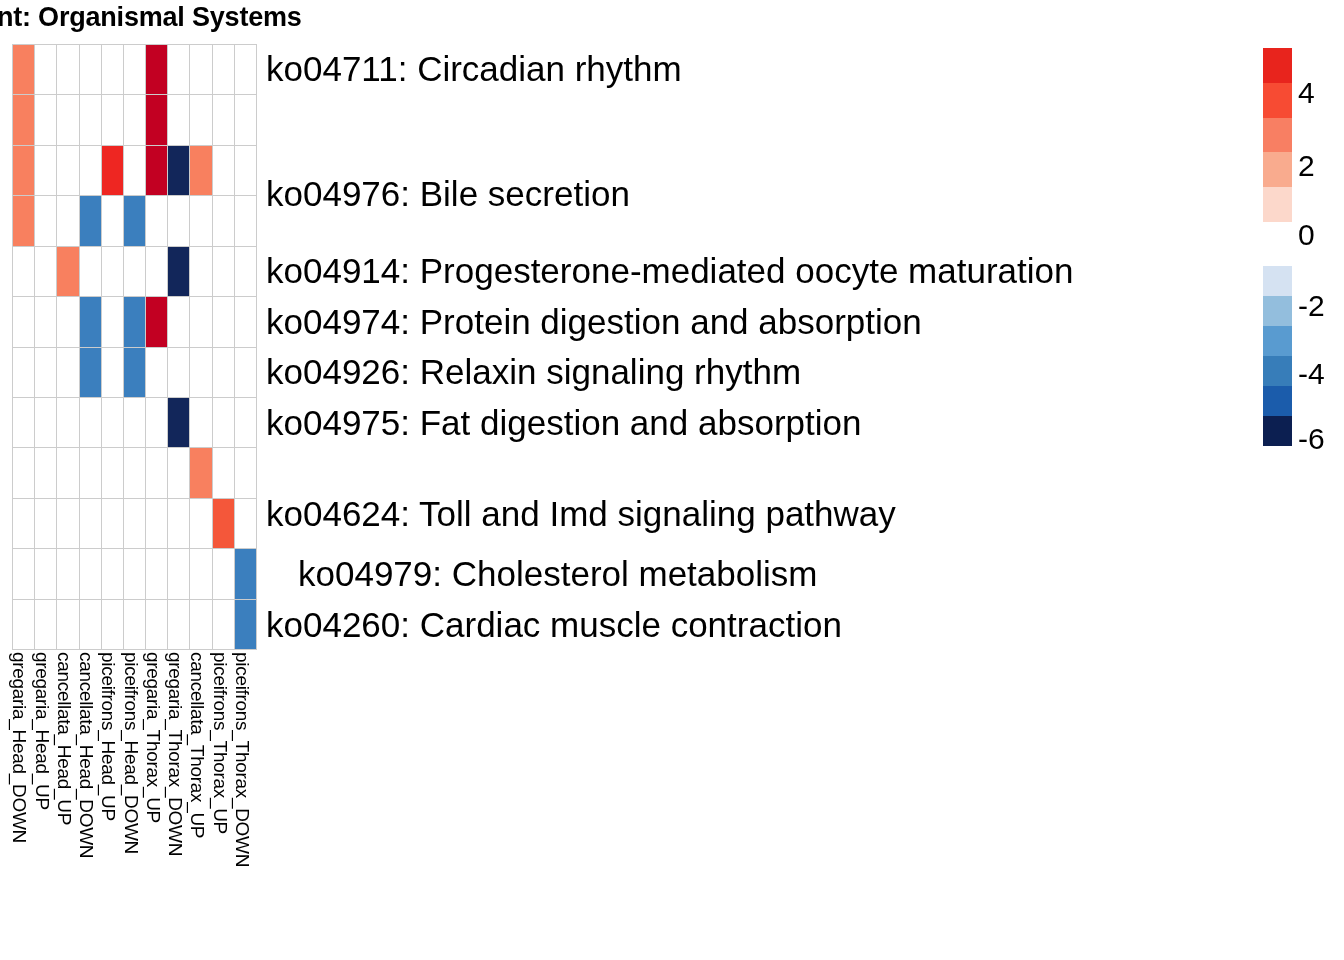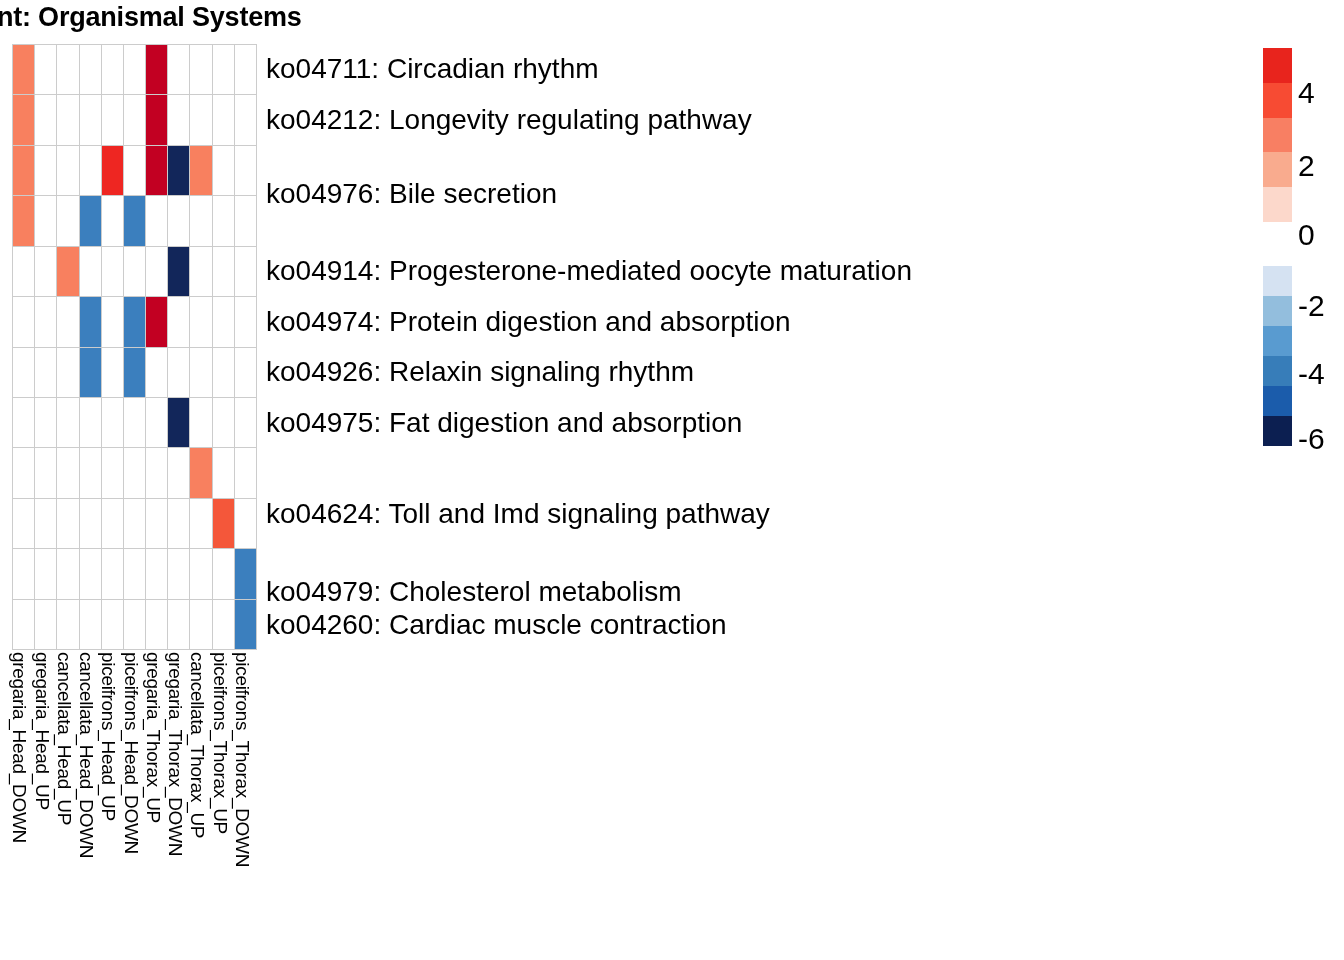--- a/index.html
+++ b/index.html
@@ -43,21 +43,21 @@
   #rowlabels{
     position:absolute;
     left:266px;top:44px;
     width:1000px;height:606px;
   }
   .rowlabel{
     position:absolute;
     left:0;
     height:50.5px;
     line-height:50.5px;
-    font-size:28px;
+    font-size:35px;
     color:#000;
     white-space:nowrap;
   }
 
   
   #collabels{
     position:absolute;
     left:12px;top:652px;
     width:245px;height:300px;
   }
@@ -227,28 +227,27 @@
       <div class="cell"></div>
       <div class="cell"></div>
       <div class="cell"></div>
       <div class="cell"></div>
       <div class="cell"></div>
       <div class="cell" style="background: rgb(59, 127, 190);"></div>
     </div>
 
   <div id="rowlabels">
       <div class="rowlabel" style="top: 0px;">ko04711: Circadian rhythm</div>
-      <div class="rowlabel" style="top: 50.5px;">ko04212: Longevity regulating pathway</div>
       <div class="rowlabel" style="top: 101px; margin-top: 24px;">ko04976: Bile secretion</div>
       <div class="rowlabel" style="top: 202px;">ko04914: Progesterone-mediated oocyte maturation</div>
       <div class="rowlabel" style="top: 252.5px;">ko04974: Protein digestion and absorption</div>
       <div class="rowlabel" style="top: 303px;">ko04926: Relaxin signaling rhythm</div>
       <div class="rowlabel" style="top: 353.5px;">ko04975: Fat digestion and absorption</div>
       <div class="rowlabel" style="top: 445px;">ko04624: Toll and Imd signaling pathway</div>
-      <div class="rowlabel" style="top: 523px;">ko04979: Cholesterol metabolism</div>
+      <div class="rowlabel" style="top: 505px; margin-left: 32px;">ko04979: Cholesterol metabolism</div>
       <div class="rowlabel" style="top: 556px;">ko04260: Cardiac muscle contraction</div>
     </div>
 
   <div id="collabels">
       <div class="collabel" style="left: 18.2636px;">gregaria_Head_DOWN</div>
       <div class="collabel" style="left: 40.5364px;">gregaria_Head_UP</div>
       <div class="collabel" style="left: 62.8091px;">cancellata_Head_UP</div>
       <div class="collabel" style="left: 85.0818px;">cancellata_Head_DOWN</div>
       <div class="collabel" style="left: 107.355px;">piceifrons_Head_UP</div>
       <div class="collabel" style="left: 129.627px;">piceifrons_Head_DOWN</div>

